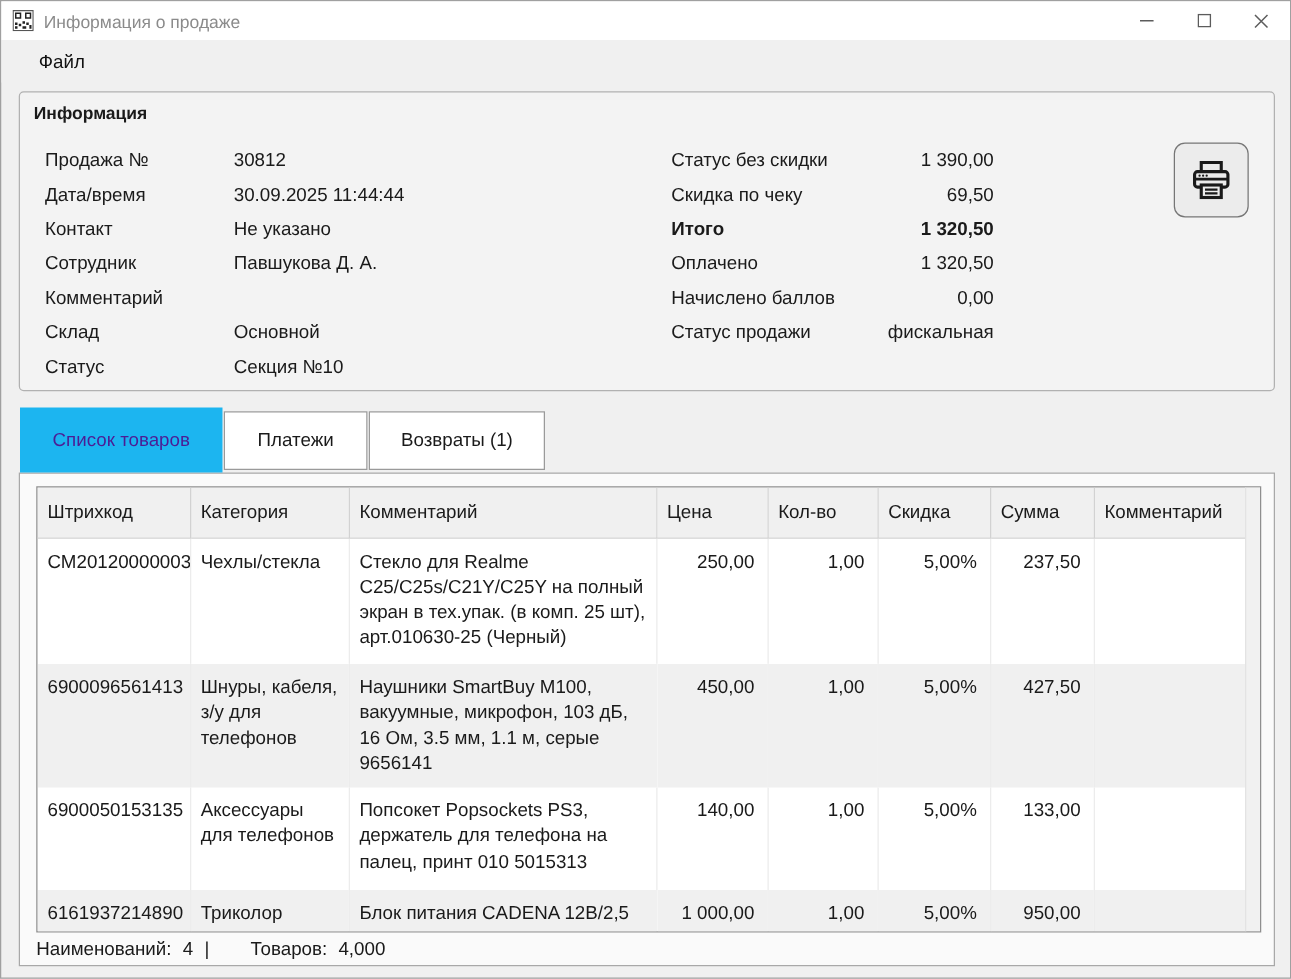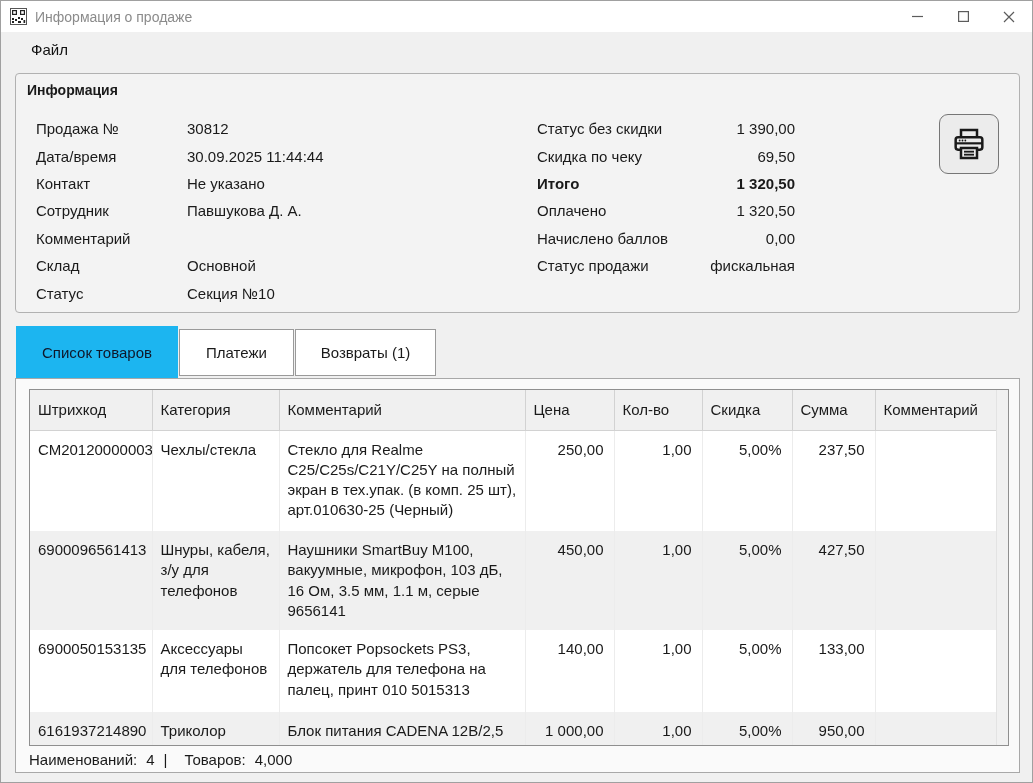--- a/index.html
+++ b/index.html
@@ -203,21 +203,21 @@
       <circle cx="6.4" cy="9.9" r="0.55" fill="#1a1a1a"></circle>
       <circle cx="8.1" cy="9.9" r="0.55" fill="#1a1a1a"></circle>
       <circle cx="9.8" cy="9.9" r="0.55" fill="#1a1a1a"></circle>
       <rect x="7.2" y="14.4" width="9.6" height="6" fill="#ececec" stroke="#1a1a1a" stroke-width="1.5"></rect>
       <line class="svg-stroke" x1="9" y1="16.6" x2="15" y2="16.6" stroke-width="1.1"></line>
       <line class="svg-stroke" x1="9" y1="18.4" x2="15" y2="18.4" stroke-width="1.1"></line>
     </svg>
   </div>
 
   <div class="tabs">
-      <div class="tab active" style="width: 162px; background: rgb(28, 181, 240); color: #0f172a;">Список товаров</div>
+      <div class="tab active" style="width: 162px; background: rgb(28, 181, 240); color: #4c1d95;">Список товаров</div>
       <div class="tab" style="width: 115px;">Платежи</div>
       <div class="tab" style="width: 141px;">Возвраты (1)</div>
     </div>
 
   <div class="panel">
     <div class="grid-box">
       <table>
         <thead>
             <tr>
               <th style="width: 122px;">Штрихкод</th>
@@ -272,18 +272,18 @@
               <td class="txt"></td>
             </tr>
           </tbody>
       </table>
       <div class="scroll-strip"></div>
     </div>
     <div class="table-footer">
       <span>Наименований:</span>
       <span>4</span>
       <span>|</span>
-      <span style="margin-left:8px;">Товаров:</span>
+      <span style="margin-left:24px;">Товаров:</span>
       <span>4,000</span>
     </div>
   </div>
 
 </div>
 
 </body></html>

